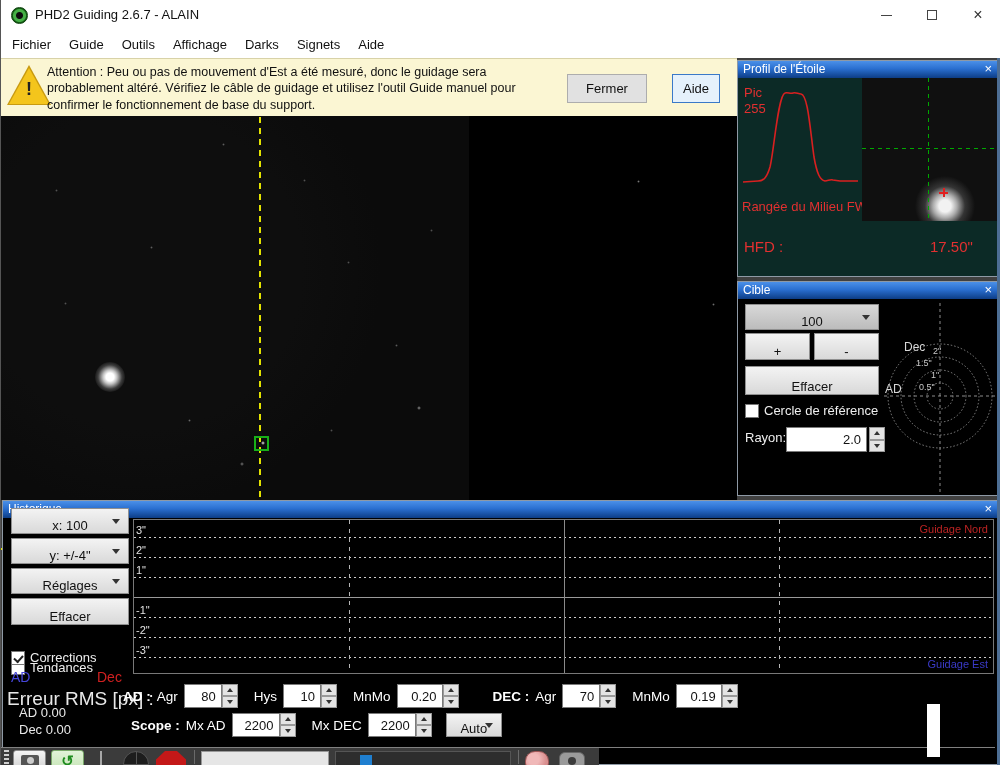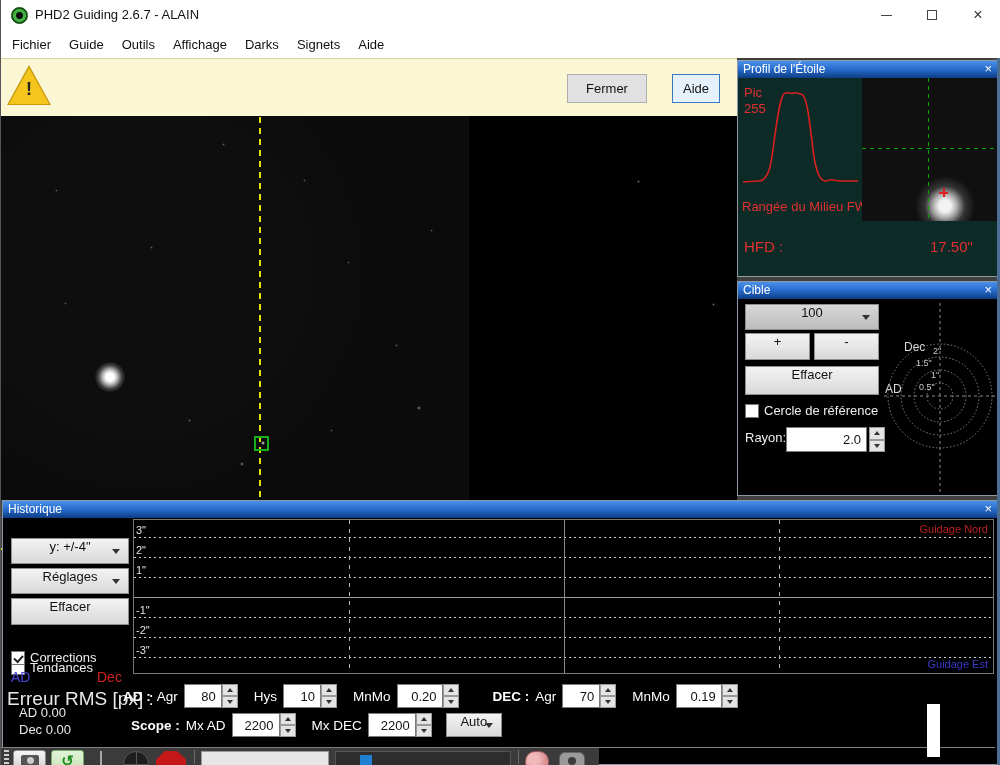--- a/index.html
+++ b/index.html
@@ -69,21 +69,21 @@
     background: repeating-linear-gradient(90deg, #00a800 0 4px, transparent 4px 8px); }
   #sub-plus-v { position:absolute; left:81px; top:110px; width:1.5px; height:9px; background:#e02020; }
   #sub-plus-h { position:absolute; left:77px; top:114px; width:9px; height:1.5px; background:#e02020; }
   #hfd-label { left:6px; top:177px; font-size:15px; }
   #hfd-value { left:42px; top:150px; font-size:52px; font-weight:bold; color:#ff1c1c; letter-spacing:1px; }
   #hfd-arcsec { left:192px; top:177px; font-size:15px; }
 
   
   #target-panel { left:736px; top:281px; width:261px; height:215px; background:#000; }
   .btn3d { background:linear-gradient(#f3f3f3,#d9d9d9); border:1px solid #8f8f8f; color:#111; font-size:13px;
-           display:flex; align-items:flex-start; justify-content:center; position:absolute; }
+           display:flex; align-items:flex-end; justify-content:center; position:absolute; }
   .btn3d.darker { background:linear-gradient(#d8d8d8,#bcbcbc); }
   .dd-arrow { width:0; height:0; border-left:4px solid transparent; border-right:4px solid transparent; border-top:5px solid #333;
               position:absolute; right:8px; top:50%; margin-top:-2px; }
   #tp-combo { left:7px; top:22px; width:134px; height:26px; }
   #tp-plus  { left:7px; top:51px; width:65px; height:27px; }
   #tp-minus { left:76px; top:51px; width:65px; height:27px; }
   #tp-clear { left:7px; top:84px; width:134px; height:29px; }
   .cb { width:14px; height:14px; background:#fff; border:1px solid #777; position:relative; flex:none; }
   .cb.checked::after { content:""; position:absolute; left:2px; top:3px; width:7px; height:4px;
     border-left:2px solid #222; border-bottom:2px solid #222; transform:rotate(-48deg); }
@@ -190,20 +190,21 @@
     <div class="menu-item">Affichage</div>
     <div class="menu-item">Darks</div>
     <div class="menu-item">Signets</div>
     <div class="menu-item">Aide</div>
   </div>
 
   <div id="warning">
     <div id="warn-tri-border"></div>
     <div id="warn-tri"></div>
     <div id="warn-bang">!</div>
+    <div id="warn-text">Attention : Peu ou pas de mouvement d'Est a été mesuré, donc le guidage sera probablement altéré. Vérifiez le câble de guidage et utilisez l'outil Guide manuel pour confirmer le fonctionnement de base du support.</div>
     <div class="warn-btn" id="btn-fermer">Fermer</div>
     <div class="warn-btn" id="btn-aide">Aide</div>
   </div>
 
   <div id="image-area">
     <div id="frame"></div>
     <div id="bright-star"></div>
     <div id="xhair-h"></div>
     <div id="xhair-v"></div>
     <div id="lock-box"></div>
@@ -285,20 +286,24 @@
       <text x="147" y="94" fill="#d8d8d8" font-size="12">AD</text>
     </svg>
   </div>
 
   <div class="panel" id="history-panel">
     <div class="caption">
       <span>Historique</span>
       <span class="x">×</span>
     </div>
 
+    <div class="btn3d hdd" style="top:7px;">
+      <span>x: 100</span>
+        <span class="dd-arrow"></span>
+    </div>
     <div class="btn3d hdd" style="top:37px;">
       <span>y: +/-4"</span>
         <span class="dd-arrow"></span>
     </div>
     <div class="btn3d hdd" style="top:67px;">
       <span>Réglages</span>
         <span class="dd-arrow"></span>
     </div>
     <div class="btn3d" id="h-effacer">Effacer</div>
 

